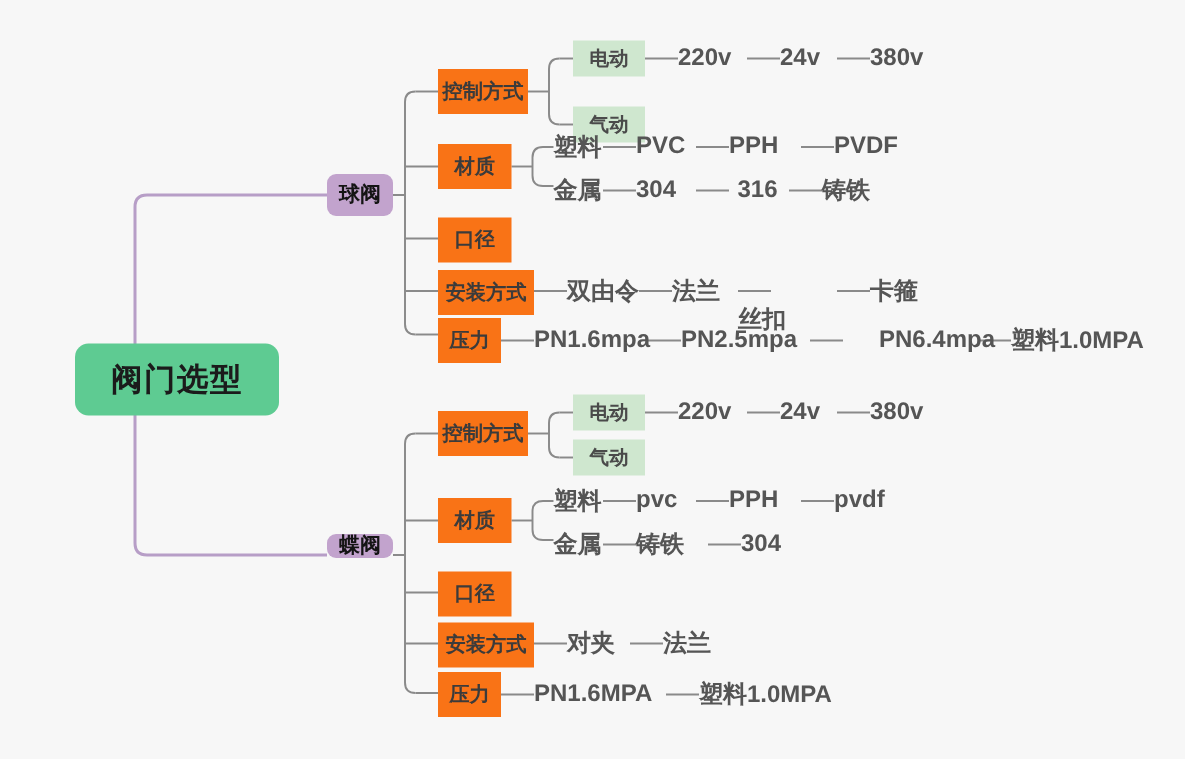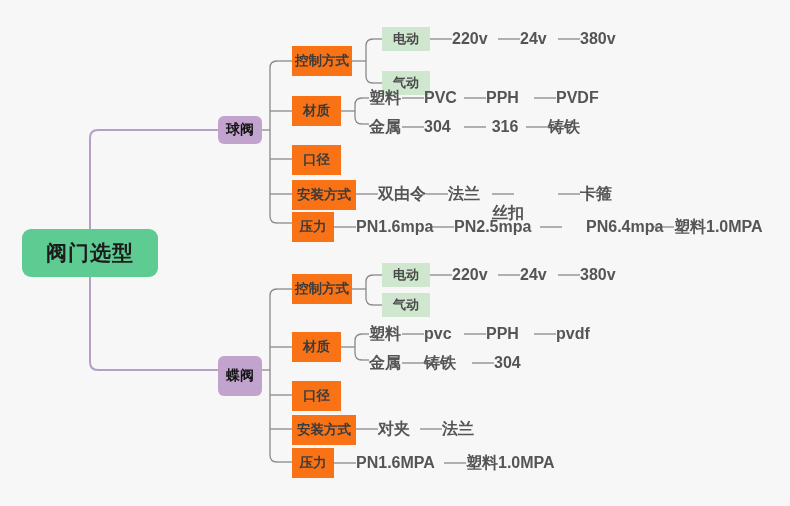--- a/index.html
+++ b/index.html
@@ -22,20 +22,21 @@
 
   
   .root{
     background:#5ecb92;
     border-radius:9px;
     color:#1b1b1b;
     font-size:21px;
     font-weight:bold;
     letter-spacing:1px;
     padding:0 14px;
+    margin-left:28px;
   }
 
   
   .branch{
     background:#c2a3cd;
     border-radius:6px;
     color:#141414;
     font-size:14px;
     font-weight:bold;
     padding:0 10px;
@@ -245,21 +246,21 @@
   <div class="node leaf" style="left:454px;top:216px;width:86px;height:22px;">
     <span>PN2.5mpa</span>
   </div>
   <div class="node leaf" style="left:562px;top:216px;width:90px;height:22px;margin-left:24px;">
     <span>PN6.4mpa</span>
   </div>
   <div class="node leaf" style="left:674px;top:216px;width:104px;height:22px;">
     <span>塑料1.0MPA</span>
   </div>
 
-  <div class="node branch" style="left:218px;top:356px;width:44px;height:40px;">
+  <div class="node branch" style="left:218px;top:356px;width:44px;height:16px;">
     <span>蝶阀</span>
   </div>
 
   <div class="node cat" style="left:292px;top:274px;width:60px;height:30px;">
     <span>控制方式</span>
   </div>
   <div class="node sub" style="left:382px;top:263px;width:48px;height:24px;">
     <span>电动</span>
   </div>
   <div class="node sub" style="left:382px;top:293px;width:48px;height:24px;">

